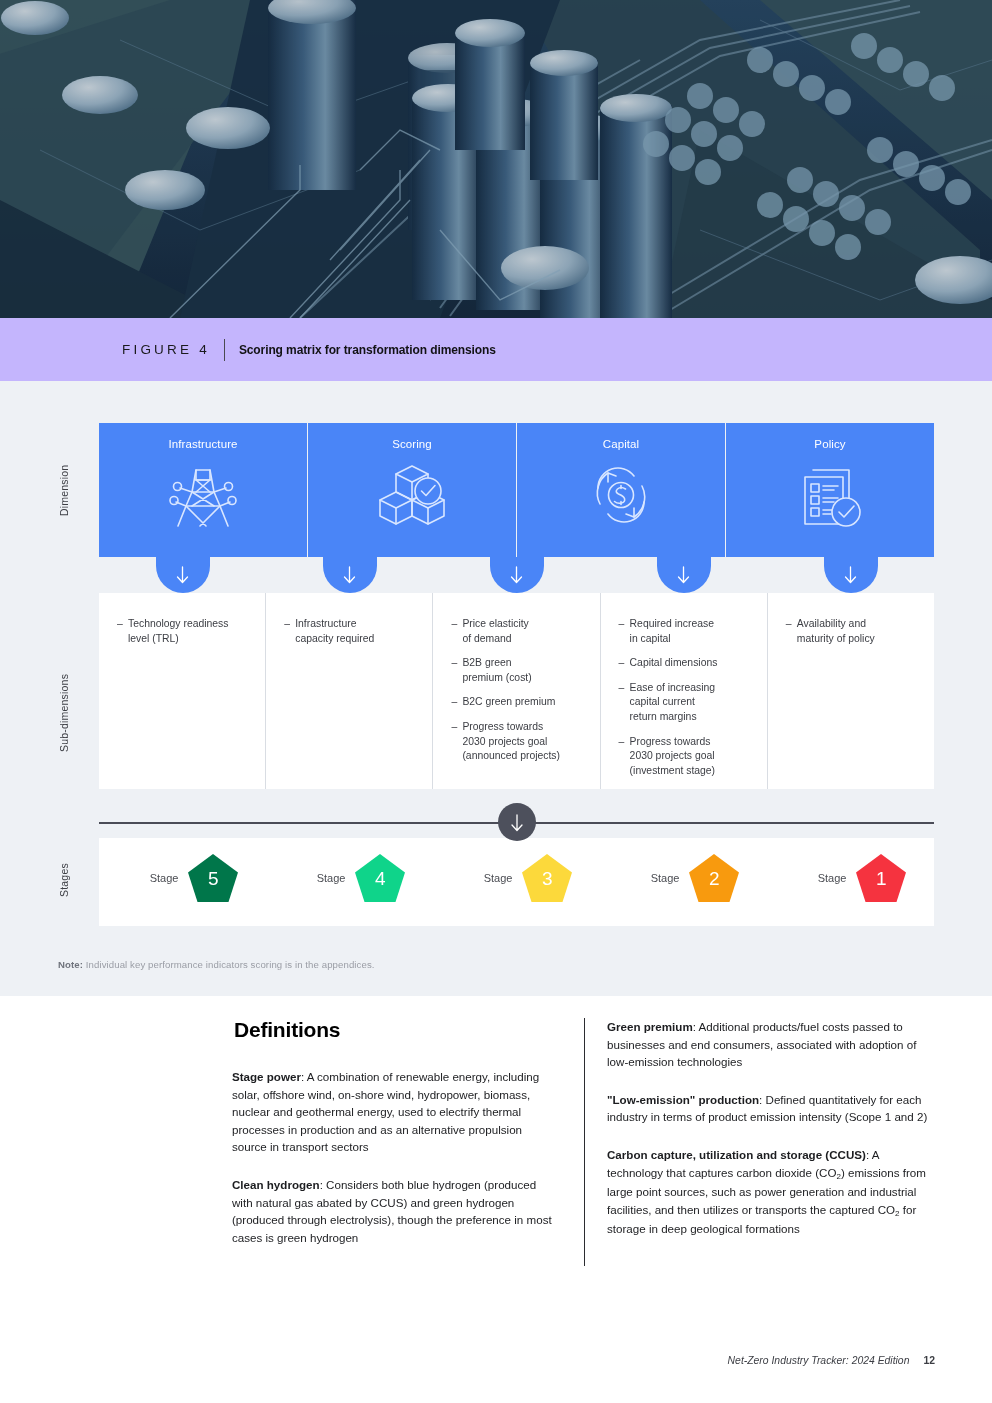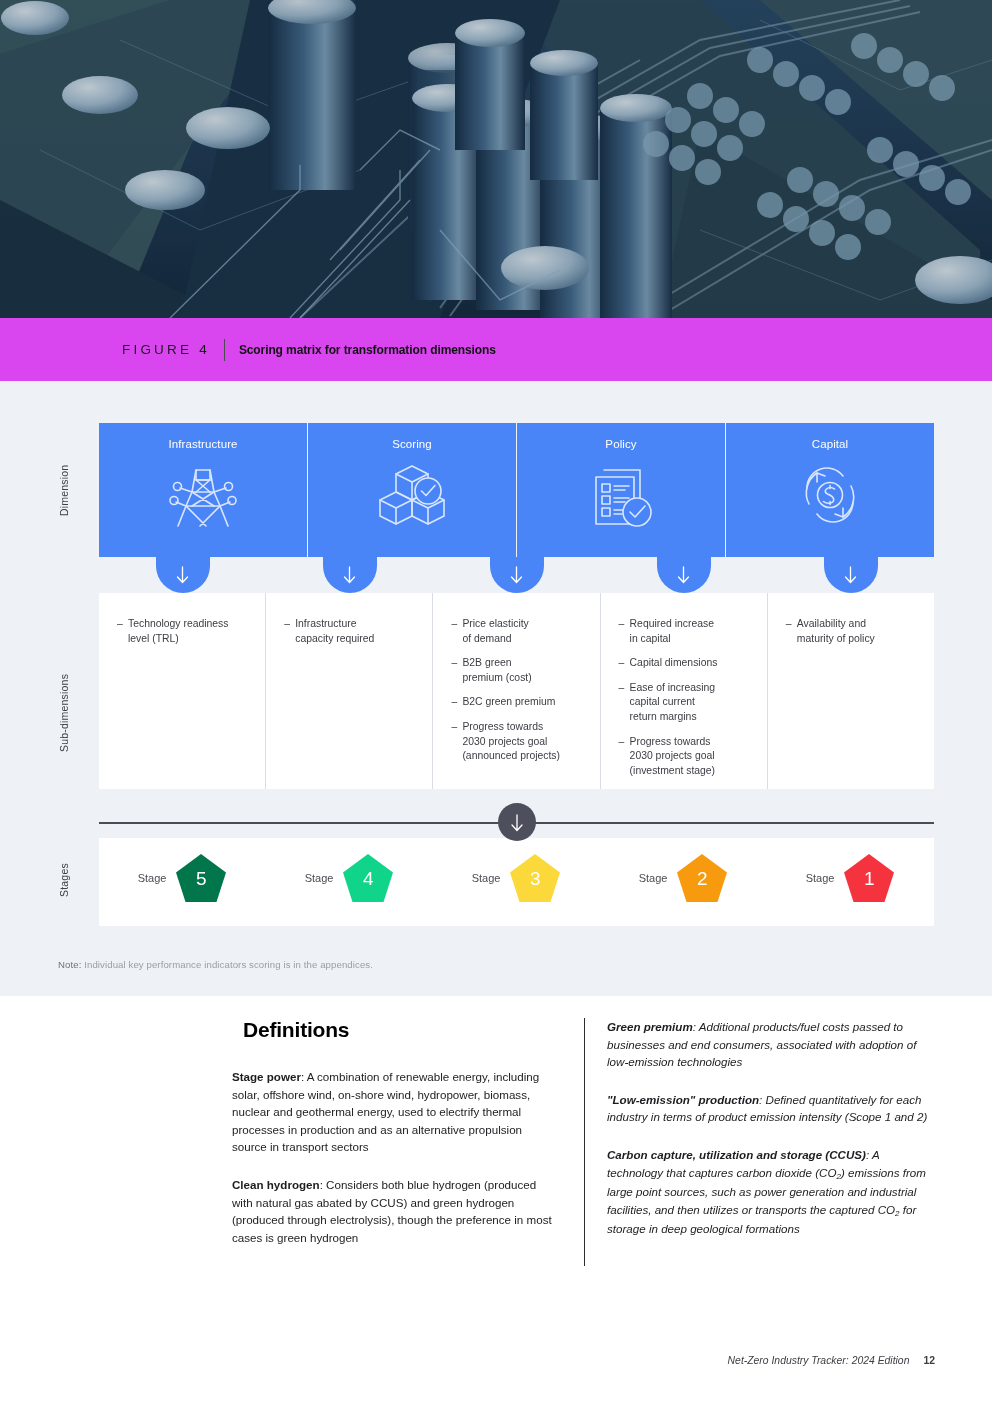--- a/index.html
+++ b/index.html
@@ -16,21 +16,21 @@
   .hero{
     position:absolute;left:0;top:0;width:992px;height:318px;
     overflow:hidden;
     background:#1d3047;
   }
   .hero svg{display:block;width:992px;height:318px;}
 
   
   .figure-caption{
     position:absolute;left:0;top:318px;width:992px;height:63px;
-    background:#d946ef;
+    background:#c4b5fd;
     display:flex;align-items:center;
   }
   .fig-label{
     margin-left:122px;
     font-size:13.5px;letter-spacing:3.2px;
     color:#1b1b1d;font-weight:400;
   }
   .fig-divider{
     width:1px;height:22px;background:#4a4a4f;
     margin:0 14px 0 14px;
@@ -125,21 +125,21 @@
   }
   .stage-circle{
     position:absolute;left:50%;top:-16px;
     transform:translate(-50%,-50%);
     width:38px;height:38px;border-radius:50%;
     background:#4d505c;
     display:flex;align-items:center;justify-content:center;
   }
   .stage-circle svg{width:16px;height:21px;display:block;}
   .stage-row{
-    position:absolute;left:0;top:0;width:835px;height:79px;
+    position:absolute;left:12px;top:0;width:835px;height:79px;
     display:flex;
   }
   .stage-cell{
     flex:1 1 0;display:flex;align-items:center;justify-content:center;
   }
   .stage-label{
     font-size:11px;color:#4a4c52;margin-right:9px;
   }
   .pent{
     position:relative;width:52px;height:50px;
@@ -150,34 +150,34 @@
     display:flex;align-items:center;justify-content:center;
     color:#ffffff;font-size:19px;font-weight:400;
     padding-top:3px;box-sizing:border-box;
   }
 
   
   .note{
     position:absolute;left:58px;top:959px;
     font-size:9.6px;color:#9a9da5;letter-spacing:.1px;
   }
-  .note b{color:#6f737c;font-weight:400;}
+  .note b{color:#6f737c;font-weight:700;}
 
   
   .defs{
     position:absolute;left:232px;top:1018px;width:702px;
     display:flex;
   }
   .defs-col{
     box-sizing:border-box;
   }
   .defs-col.left{width:352px;padding-right:26px;}
-  .defs-col.right{width:350px;padding-left:22px;border-left:1px solid #2b2c30;font-style:italic;}
+  .defs-col.right{width:350px;padding-left:22px;border-left:1px solid #2b2c30;}
   .defs-h{
-    font-size:21px;font-weight:700;color:#000;margin:0 0 26px 11px;letter-spacing:-.2px;
+    font-size:21px;font-weight:700;color:#000;margin:0 0 26px 2px;letter-spacing:-.2px;
   }
   .def-p{
     font-size:11.6px;line-height:17.6px;color:#1c1d20;margin:0 0 20px 0;
   }
   .def-p b{font-weight:700;}
   .def-p sub{font-size:8px;vertical-align:baseline;position:relative;top:2px;}
 
   
   .footer{
     position:absolute;right:57px;bottom:37px;
@@ -371,53 +371,53 @@
           <path d="M53 34 L69 42 L53 50 L37 42 Z"></path>
           <path d="M37 42 v16 L53 66 V50"></path>
           <path d="M69 42 v16 L53 66"></path>
           <circle cx="53" cy="33" r="13" fill="#4a85f7"></circle>
           <path d="M46.5 33 L51 37.5 L60 27.5"></path>
         </svg>
       </div>
     </div>
 
     <div class="head-cell">
+      <div class="head-title">Capital</div>
+      <div class="head-icon">
+        <svg viewBox="0 0 74 74" fill="none" stroke="#d9e6ff" stroke-width="1.6" stroke-linejoin="round" stroke-linecap="round">
+          <path d="M16 46 A24 24 0 0 1 24 15"></path>
+          <path d="M24 15 l0 9 M24 15 l8 3"></path>
+          <path d="M58 28 A24 24 0 0 1 50 59"></path>
+          <path d="M50 59 l0 -9 M50 59 l-8 -3"></path>
+          <path d="M24 56 A20 20 0 0 0 60 44" stroke-width="1.6"></path>
+          <path d="M50 18 A20 20 0 0 0 14 30" stroke-width="1.6"></path>
+          <circle cx="37" cy="37" r="12.5"></circle>
+          <path d="M41.5 31 q-4.5 -3 -8 0 q-3 3 1 5 q5 2 6 4.5 q1 3.5 -3 4.5 q-4 1 -7 -1.5"></path>
+          <path d="M37 27.5 v3 M37 43.5 v3"></path>
+        </svg>
+      </div>
+    </div>
+
+    <div class="head-cell">
       <div class="head-title">Policy</div>
       <div class="head-icon">
         <svg viewBox="0 0 74 74" fill="none" stroke="#d9e6ff" stroke-width="1.6" stroke-linejoin="round" stroke-linecap="round">
           <path d="M20 12 h36 v44"></path>
           <rect x="12" y="19" width="38" height="47"></rect>
           <rect x="18" y="26" width="8" height="8"></rect>
           <rect x="18" y="38" width="8" height="8"></rect>
           <rect x="18" y="50" width="8" height="8"></rect>
           <path d="M30 28 h15 M30 32 h11"></path>
           <path d="M30 40 h15 M30 44 h11"></path>
           <path d="M30 52 h15 M30 56 h8"></path>
           <circle cx="53" cy="54" r="14" fill="#4a85f7"></circle>
           <path d="M46 54 L51 59 L61 48"></path>
         </svg>
       </div>
     </div>
-
-    <div class="head-cell">
-      <div class="head-title">Capital</div>
-      <div class="head-icon">
-        <svg viewBox="0 0 74 74" fill="none" stroke="#d9e6ff" stroke-width="1.6" stroke-linejoin="round" stroke-linecap="round">
-          <path d="M16 46 A24 24 0 0 1 24 15"></path>
-          <path d="M24 15 l0 9 M24 15 l8 3"></path>
-          <path d="M58 28 A24 24 0 0 1 50 59"></path>
-          <path d="M50 59 l0 -9 M50 59 l-8 -3"></path>
-          <path d="M24 56 A20 20 0 0 0 60 44" stroke-width="1.6"></path>
-          <path d="M50 18 A20 20 0 0 0 14 30" stroke-width="1.6"></path>
-          <circle cx="37" cy="37" r="12.5"></circle>
-          <path d="M41.5 31 q-4.5 -3 -8 0 q-3 3 1 5 q5 2 6 4.5 q1 3.5 -3 4.5 q-4 1 -7 -1.5"></path>
-          <path d="M37 27.5 v3 M37 43.5 v3"></path>
-        </svg>
-      </div>
-    </div>
   </div>
 
   <div class="notch-row">
     <div class="notch-cell">
       <div class="notch">
         <svg viewBox="0 0 15 20" stroke="#ffffff" stroke-width="1.3" fill="none" stroke-linecap="round" stroke-linejoin="round">
             <path d="M7.5 2 v15 M2.5 12 L7.5 17.5 L12.5 12"></path>
           </svg>
       </div>
     </div>

